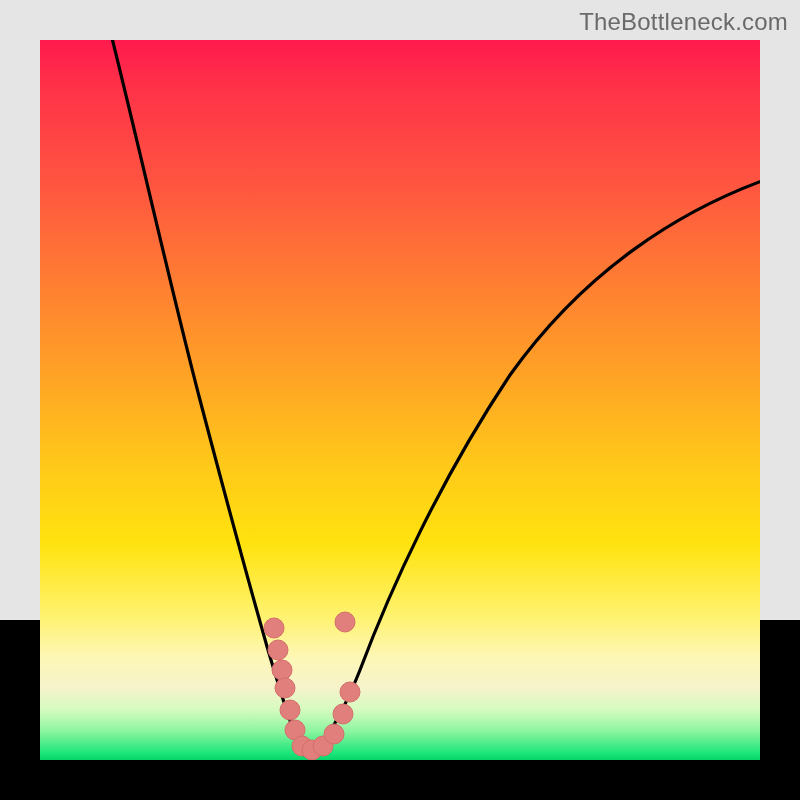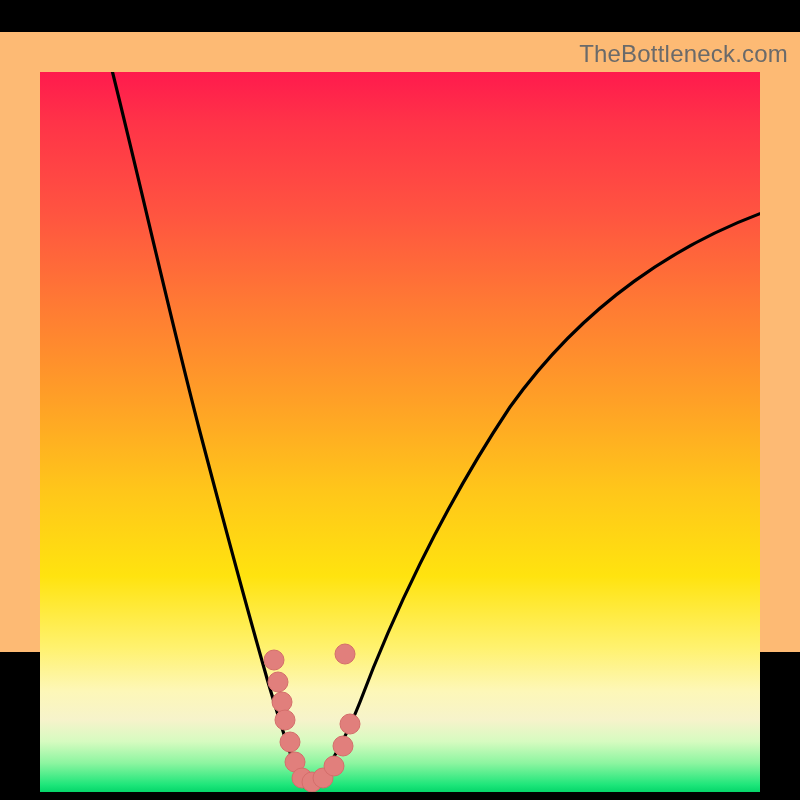--- a/index.html
+++ b/index.html
@@ -10,22 +10,21 @@
     background: #000;
     overflow: hidden;
     font-family: Arial, Helvetica, sans-serif;
   }
   .frame {
     position: absolute;
     left: 0;
     top: 0;
     width: 800px;
     height: 620px;
-    background: #fdba74;
-    margin-top: 32px;
+    background: #e5e5e5;
   }
   .plot-area {
     position: absolute;
     left: 40px;
     top: 40px;
     width: 720px;
     height: 720px;
     overflow: hidden;
   }
   .gradient {

